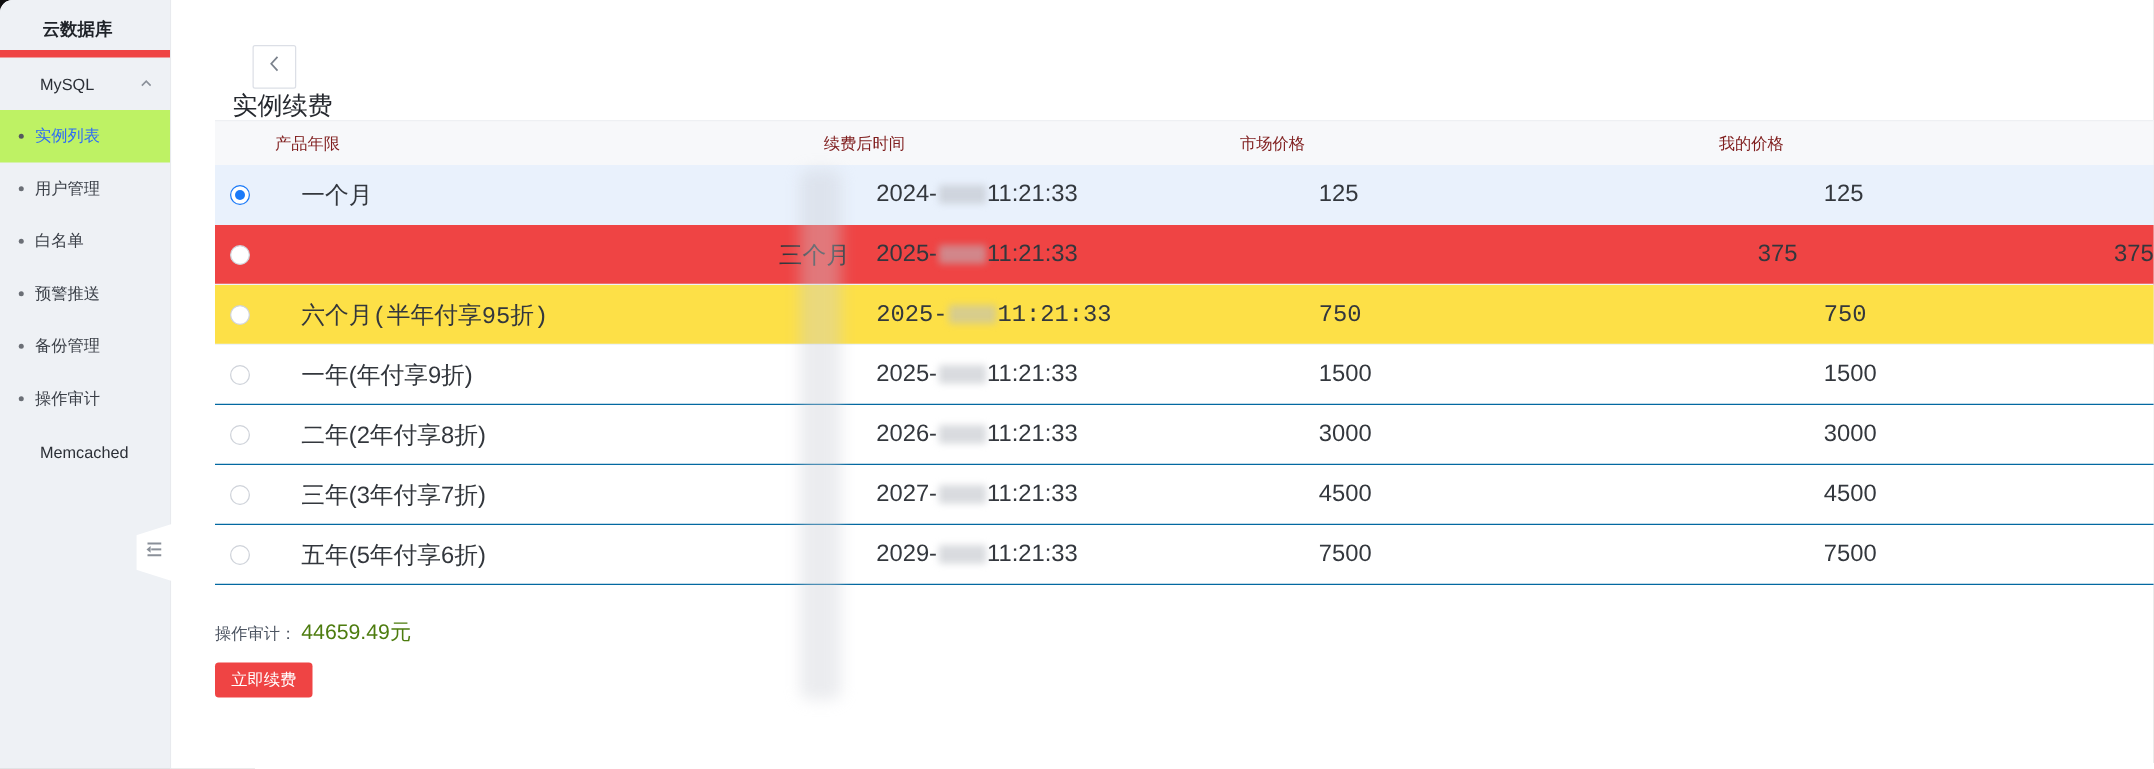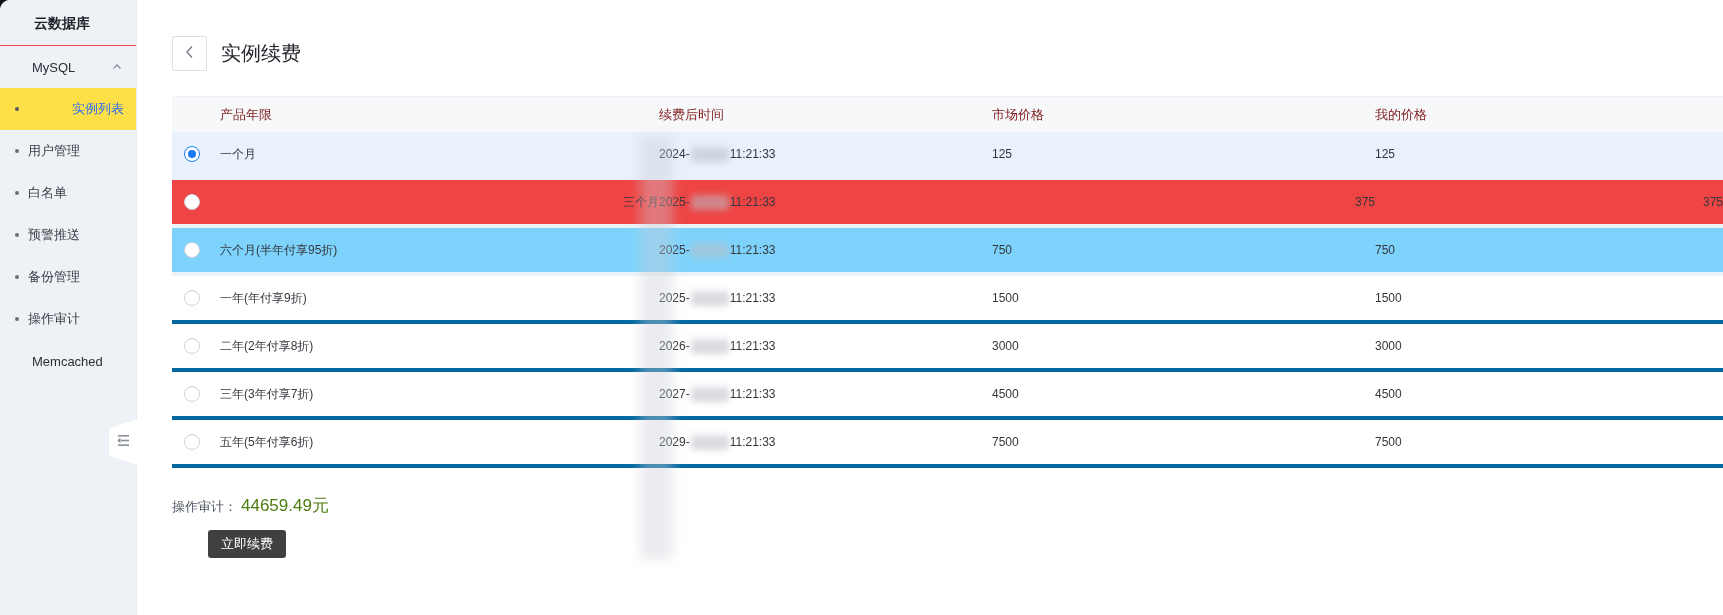--- a/index.html
+++ b/index.html
@@ -14,70 +14,71 @@
     border-top-left-radius:10px;overflow:hidden;
   }
   
   .sidebar{
     position:absolute;left:0;top:0;width:137px;height:615px;
     background:#eef1f5;border-right:1px solid #e8eaee;box-sizing:border-box;
   }
   .sidebar-header{
     height:46px;line-height:46px;padding-left:34px;
     font-size:14px;font-weight:bold;color:#1f2329;
-    border-bottom:1px solid #ef4444;box-sizing:border-box;
+    border-bottom:6px solid #ef4444;box-sizing:border-box;
   }
   .side-group{
     height:42px;display:flex;align-items:center;
     padding:0 14px 0 32px;font-size:13px;color:#2b2f36;cursor:pointer;
     box-sizing:border-box;justify-content:space-between;
   }
   .side-item{
     height:42px;display:flex;align-items:center;
     padding-left:15px;font-size:13px;color:#3a3f47;cursor:pointer;
     box-sizing:border-box;
   }
   .side-item .dot{
     width:4px;height:4px;border-radius:50%;background:#6b6f76;
     margin-right:9px;flex:0 0 auto;
   }
-  .side-item.active{background:#fde047;color:#2e6bf6;gap:44px;}
+  .side-item.active{background:#bef264;color:#2e6bf6;}
   .side-item.active .dot{background:#55585e;}
   .chev-up{width:10px;height:10px;flex:0 0 auto;}
   .chev-up svg{display:block;}
   
   .collapse-tab{
     position:absolute;left:109px;top:419px;width:29px;height:46px;
     background:#ffffff;
     clip-path:polygon(100% 0,100% 100%,0 80%,0 20%);
     display:flex;align-items:center;justify-content:center;cursor:pointer;
   }
   
   .main{position:absolute;left:137px;top:0;right:0;bottom:0;background:#ffffff;}
-  .page-head{position:absolute;left:35px;top:36px;display:flex;align-items:center;}
+  .page-head{position:absolute;left:35px;top:36px;display:flex;align-items:center;flex-direction:column;}
   .back-btn{
     width:35px;height:35px;border:1px solid #dcdfe6;border-radius:2px;
     background:#fff;display:flex;align-items:center;justify-content:center;
     cursor:pointer;box-sizing:border-box;
   }
   .page-title{margin-left:14px;font-size:20px;color:#25282e;font-weight:500;}
   
   .table{position:absolute;left:35px;top:96px;right:0;}
   .t-head{
     display:flex;align-items:center;height:36px;background:#f7f8fa;
     border-top:1px solid #eef0f3;font-size:13px;color:#7f1d1d;box-sizing:border-box;
   }
   .t-row{
     display:flex;align-items:center;height:48px;background:#fff;
-    font-size:12px;color:#33373d;box-sizing:border-box;cursor:pointer;
-    border-bottom:4px solid #0369a1;
+    font-size:19px;color:#33373d;box-sizing:border-box;cursor:pointer;
+    border-bottom:1px solid #0369a1;
+    gap:21px;
   }
   .t-row.selected{background:#e9f1fc;border-bottom-color:#e9f1fc;}
   .t-row.tint-a{background:#ef4444;border-bottom-color:#eef3f8;text-align:right;}
-  .t-row.tint-b{background:#7dd3fc;border-bottom-color:#edf3f8;}
+  .t-row.tint-b{background:#fde047;border-bottom-color:#edf3f8;font-family:Liberation Mono, monospace;}
   .c-radio{width:48px;display:flex;justify-content:flex-start;padding-left:12px;box-sizing:border-box;flex:0 0 auto;}
   .c-dur{width:439px;flex:0 0 auto;}
   .c-date{width:333px;flex:0 0 auto;display:flex;align-items:center;}
   .c-market{width:383px;flex:0 0 auto;}
   .c-mine{flex:1 1 auto;}
   .radio{
     width:16px;height:16px;border-radius:50%;border:1px solid #cfd3da;
     background:#fff;box-sizing:border-box;position:relative;
   }
   .radio.checked{border:1.5px solid #1b7af8;}
@@ -93,24 +94,23 @@
     position:absolute;left:468px;top:40px;width:33px;height:424px;
     background:rgba(203,206,212,0.38);filter:blur(6px);border-radius:8px;
     pointer-events:none;
   }
   
   .balance{position:absolute;left:35px;top:494px;display:flex;align-items:baseline;}
   .balance-label{font-size:13px;color:#4d5562;}
   .balance-value{font-size:17px;color:#4d7c0f;margin-left:4px;}
   .renew-btn{
     position:absolute;left:35px;top:530px;height:28px;padding:0 13px;
-    background:#404040;color:#fff;font-size:13px;border:none;border-radius:3px;
+    background:#ef4444;color:#fff;font-size:13px;border:none;border-radius:3px;
     display:flex;align-items:center;cursor:pointer;
     font-family:"Liberation Sans","DejaVu Sans",sans-serif;
-    margin-left:36px;
   }
 </style>
 </head>
 <body>
 
 <div class="app">
 
   <div class="sidebar">
     <div class="sidebar-header">云数据库</div>
 

